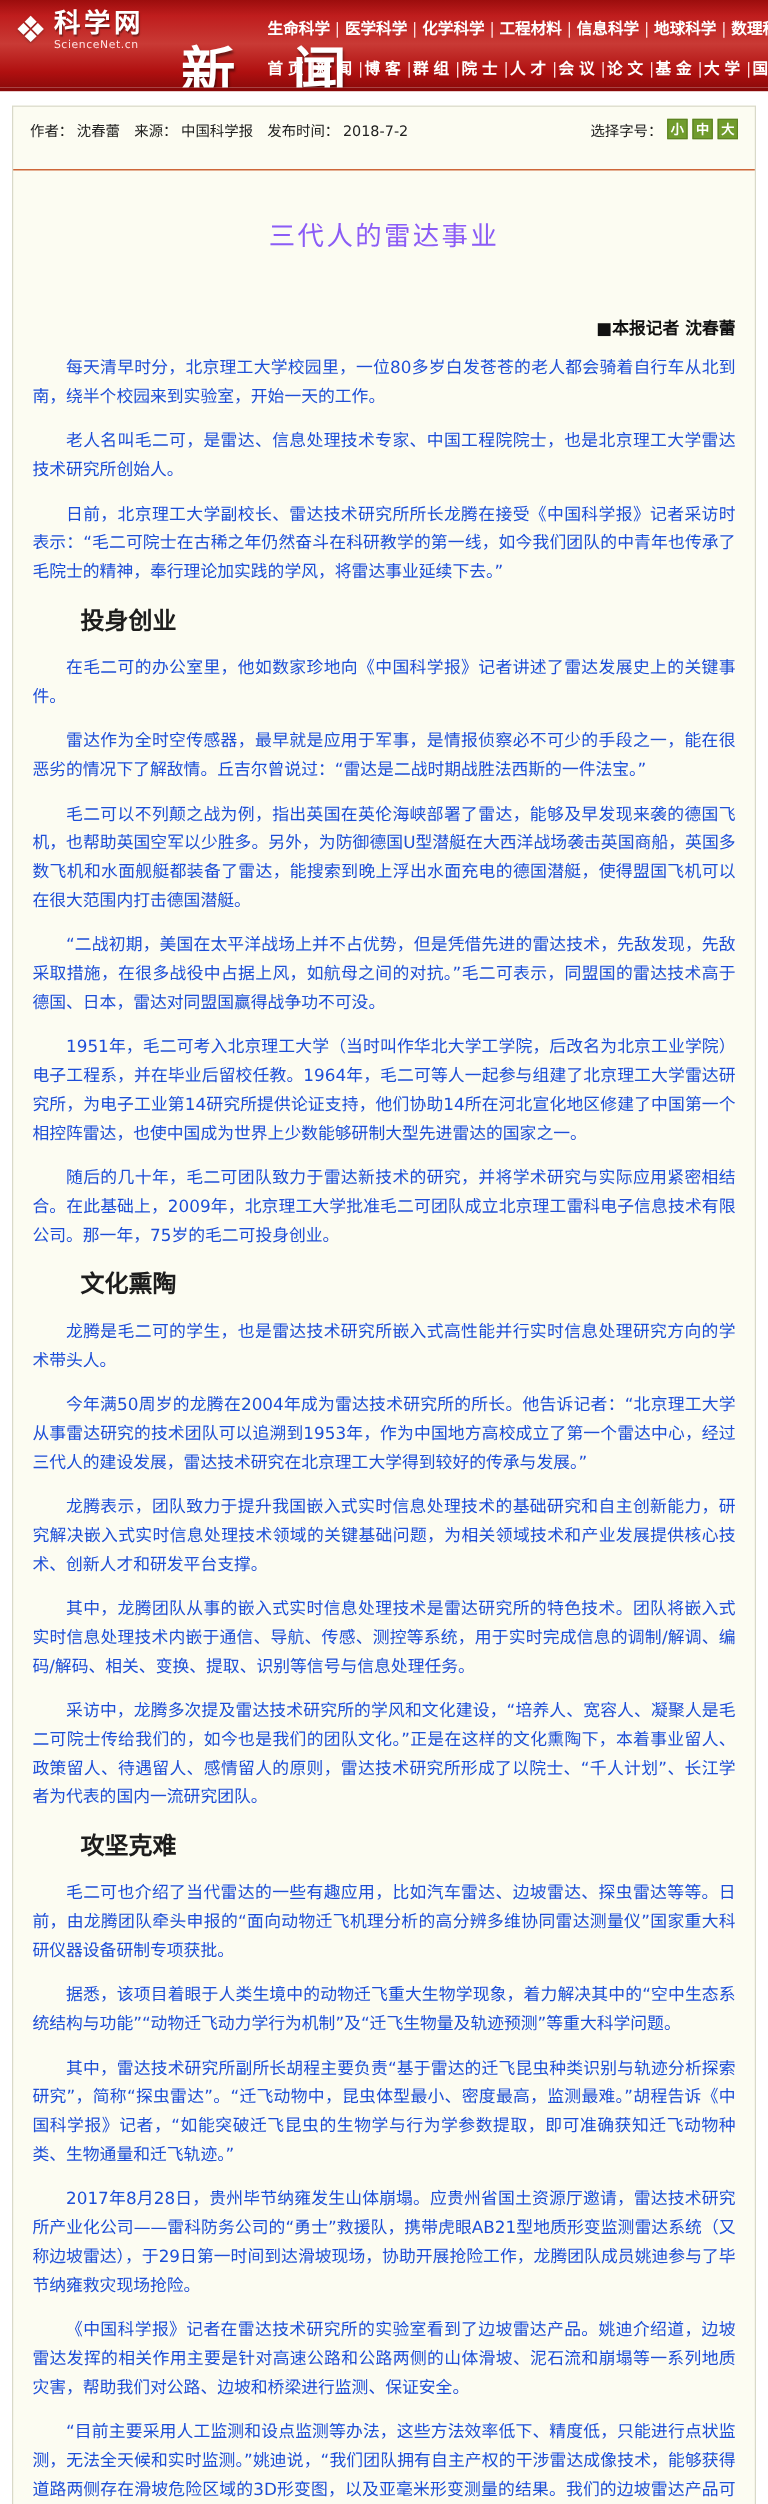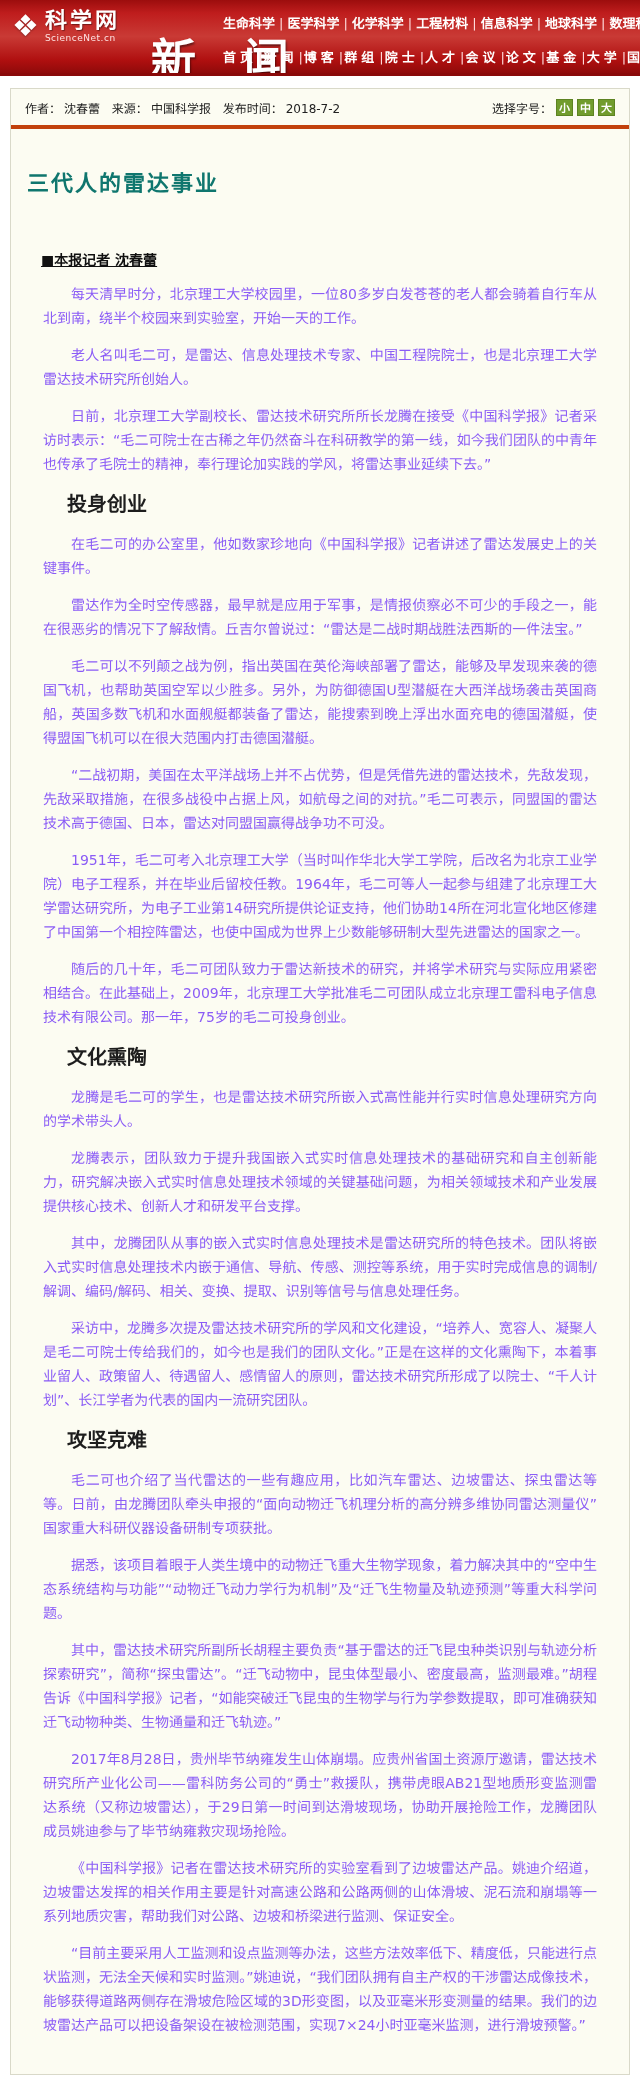--- a/index.html
+++ b/index.html
@@ -44,45 +44,45 @@
 
   
   .content-box{
     margin:12px 10px 4px;
     border:1px solid #d9d9c9;
     background:#fcfcf2;
     min-height:1975px;
   }
   .meta-bar{
     display:flex; justify-content:space-between; align-items:flex-start;
-    padding:10px 14px 9px;
-    border-bottom:4px solid #c2410c;
+    padding:10px 14px 25px;
+    border-bottom:1px solid #c2410c;
     font-size:12px; color:#222;
   }
   .meta-left span{ margin-right:3px; }
   .meta-left .val{ margin-right:8px; }
   .meta-right{ display:flex; align-items:center; }
   .fs-btn{
     display:inline-block; width:17px; height:17px; line-height:17px;
     text-align:center; background:#719c2d; border:1px solid #5d8322;
     color:#fff; font-size:11px; font-weight:bold; margin-left:4px; cursor:pointer;
   }
 
   article{ padding:0 16px 24px; }
   .article-title{
-    color:#0f766e; font-size:22px; font-weight:700;
+    text-align:center; color:#8b5cf6; font-size:22px; font-weight:400;
     letter-spacing:2px; margin:36px 0 52px;
   }
   .byline{
-    font-weight:bold; text-decoration:underline; color:#111;
-    font-size:14px; margin:0 0 4px 14px;
+    font-weight:bold; color:#111;
+    font-size:14px; margin:0 0 4px 14px;text-align:right;
   }
   .para{
-    font-size:14px; line-height:24px; color:#8b5cf6;
-    text-indent:2em; margin:13px 16px; text-align:justify;
+    font-size:14px; line-height:24px; color:#1d4ed8;
+    text-indent:2em; margin:13px 0; text-align:justify;
   }
   .section-heading{
     font-size:20px; line-height:24px; color:#1d1d1d; font-weight:bold;
     text-indent:2em; margin:16px 0;
   }
 </style>
 </head>
 <body>
 
 <div class="page">
@@ -123,20 +123,21 @@
           <p class="para">日前，北京理工大学副校长、雷达技术研究所所长龙腾在接受《中国科学报》记者采访时表示：“毛二可院士在古稀之年仍然奋斗在科研教学的第一线，如今我们团队的中青年也传承了毛院士的精神，奉行理论加实践的学风，将雷达事业延续下去。”</p>
           <h3 class="section-heading">投身创业</h3>
           <p class="para">在毛二可的办公室里，他如数家珍地向《中国科学报》记者讲述了雷达发展史上的关键事件。</p>
           <p class="para">雷达作为全时空传感器，最早就是应用于军事，是情报侦察必不可少的手段之一，能在很恶劣的情况下了解敌情。丘吉尔曾说过：“雷达是二战时期战胜法西斯的一件法宝。”</p>
           <p class="para">毛二可以不列颠之战为例，指出英国在英伦海峡部署了雷达，能够及早发现来袭的德国飞机，也帮助英国空军以少胜多。另外，为防御德国U型潜艇在大西洋战场袭击英国商船，英国多数飞机和水面舰艇都装备了雷达，能搜索到晚上浮出水面充电的德国潜艇，使得盟国飞机可以在很大范围内打击德国潜艇。</p>
           <p class="para">“二战初期，美国在太平洋战场上并不占优势，但是凭借先进的雷达技术，先敌发现，先敌采取措施，在很多战役中占据上风，如航母之间的对抗。”毛二可表示，同盟国的雷达技术高于德国、日本，雷达对同盟国赢得战争功不可没。</p>
           <p class="para">1951年，毛二可考入北京理工大学（当时叫作华北大学工学院，后改名为北京工业学院）电子工程系，并在毕业后留校任教。1964年，毛二可等人一起参与组建了北京理工大学雷达研究所，为电子工业第14研究所提供论证支持，他们协助14所在河北宣化地区修建了中国第一个相控阵雷达，也使中国成为世界上少数能够研制大型先进雷达的国家之一。</p>
           <p class="para">随后的几十年，毛二可团队致力于雷达新技术的研究，并将学术研究与实际应用紧密相结合。在此基础上，2009年，北京理工大学批准毛二可团队成立北京理工雷科电子信息技术有限公司。那一年，75岁的毛二可投身创业。</p>
           <h3 class="section-heading">文化熏陶</h3>
           <p class="para">龙腾是毛二可的学生，也是雷达技术研究所嵌入式高性能并行实时信息处理研究方向的学术带头人。</p>
+          <p class="para">今年满50周岁的龙腾在2004年成为雷达技术研究所的所长。他告诉记者：“北京理工大学从事雷达研究的技术团队可以追溯到1953年，作为中国地方高校成立了第一个雷达中心，经过三代人的建设发展，雷达技术研究在北京理工大学得到较好的传承与发展。”</p>
           <p class="para">龙腾表示，团队致力于提升我国嵌入式实时信息处理技术的基础研究和自主创新能力，研究解决嵌入式实时信息处理技术领域的关键基础问题，为相关领域技术和产业发展提供核心技术、创新人才和研发平台支撑。</p>
           <p class="para">其中，龙腾团队从事的嵌入式实时信息处理技术是雷达研究所的特色技术。团队将嵌入式实时信息处理技术内嵌于通信、导航、传感、测控等系统，用于实时完成信息的调制/解调、编码/解码、相关、变换、提取、识别等信号与信息处理任务。</p>
           <p class="para">采访中，龙腾多次提及雷达技术研究所的学风和文化建设，“培养人、宽容人、凝聚人是毛二可院士传给我们的，如今也是我们的团队文化。”正是在这样的文化熏陶下，本着事业留人、政策留人、待遇留人、感情留人的原则，雷达技术研究所形成了以院士、“千人计划”、长江学者为代表的国内一流研究团队。</p>
           <h3 class="section-heading">攻坚克难</h3>
           <p class="para">毛二可也介绍了当代雷达的一些有趣应用，比如汽车雷达、边坡雷达、探虫雷达等等。日前，由龙腾团队牵头申报的“面向动物迁飞机理分析的高分辨多维协同雷达测量仪”国家重大科研仪器设备研制专项获批。</p>
           <p class="para">据悉，该项目着眼于人类生境中的动物迁飞重大生物学现象，着力解决其中的“空中生态系统结构与功能”“动物迁飞动力学行为机制”及“迁飞生物量及轨迹预测”等重大科学问题。</p>
           <p class="para">其中，雷达技术研究所副所长胡程主要负责“基于雷达的迁飞昆虫种类识别与轨迹分析探索研究”，简称“探虫雷达”。“迁飞动物中，昆虫体型最小、密度最高，监测最难。”胡程告诉《中国科学报》记者，“如能突破迁飞昆虫的生物学与行为学参数提取，即可准确获知迁飞动物种类、生物通量和迁飞轨迹。”</p>
           <p class="para">2017年8月28日，贵州毕节纳雍发生山体崩塌。应贵州省国土资源厅邀请，雷达技术研究所产业化公司——雷科防务公司的“勇士”救援队，携带虎眼AB21型地质形变监测雷达系统（又称边坡雷达），于29日第一时间到达滑坡现场，协助开展抢险工作，龙腾团队成员姚迪参与了毕节纳雍救灾现场抢险。</p>
           <p class="para">《中国科学报》记者在雷达技术研究所的实验室看到了边坡雷达产品。姚迪介绍道，边坡雷达发挥的相关作用主要是针对高速公路和公路两侧的山体滑坡、泥石流和崩塌等一系列地质灾害，帮助我们对公路、边坡和桥梁进行监测、保证安全。</p>
           <p class="para">“目前主要采用人工监测和设点监测等办法，这些方法效率低下、精度低，只能进行点状监测，无法全天候和实时监测。”姚迪说，“我们团队拥有自主产权的干涉雷达成像技术，能够获得道路两侧存在滑坡危险区域的3D形变图，以及亚毫米形变测量的结果。我们的边坡雷达产品可以把设备架设在被检测范围，实现7×24小时亚毫米监测，进行滑坡预警。”</p>

